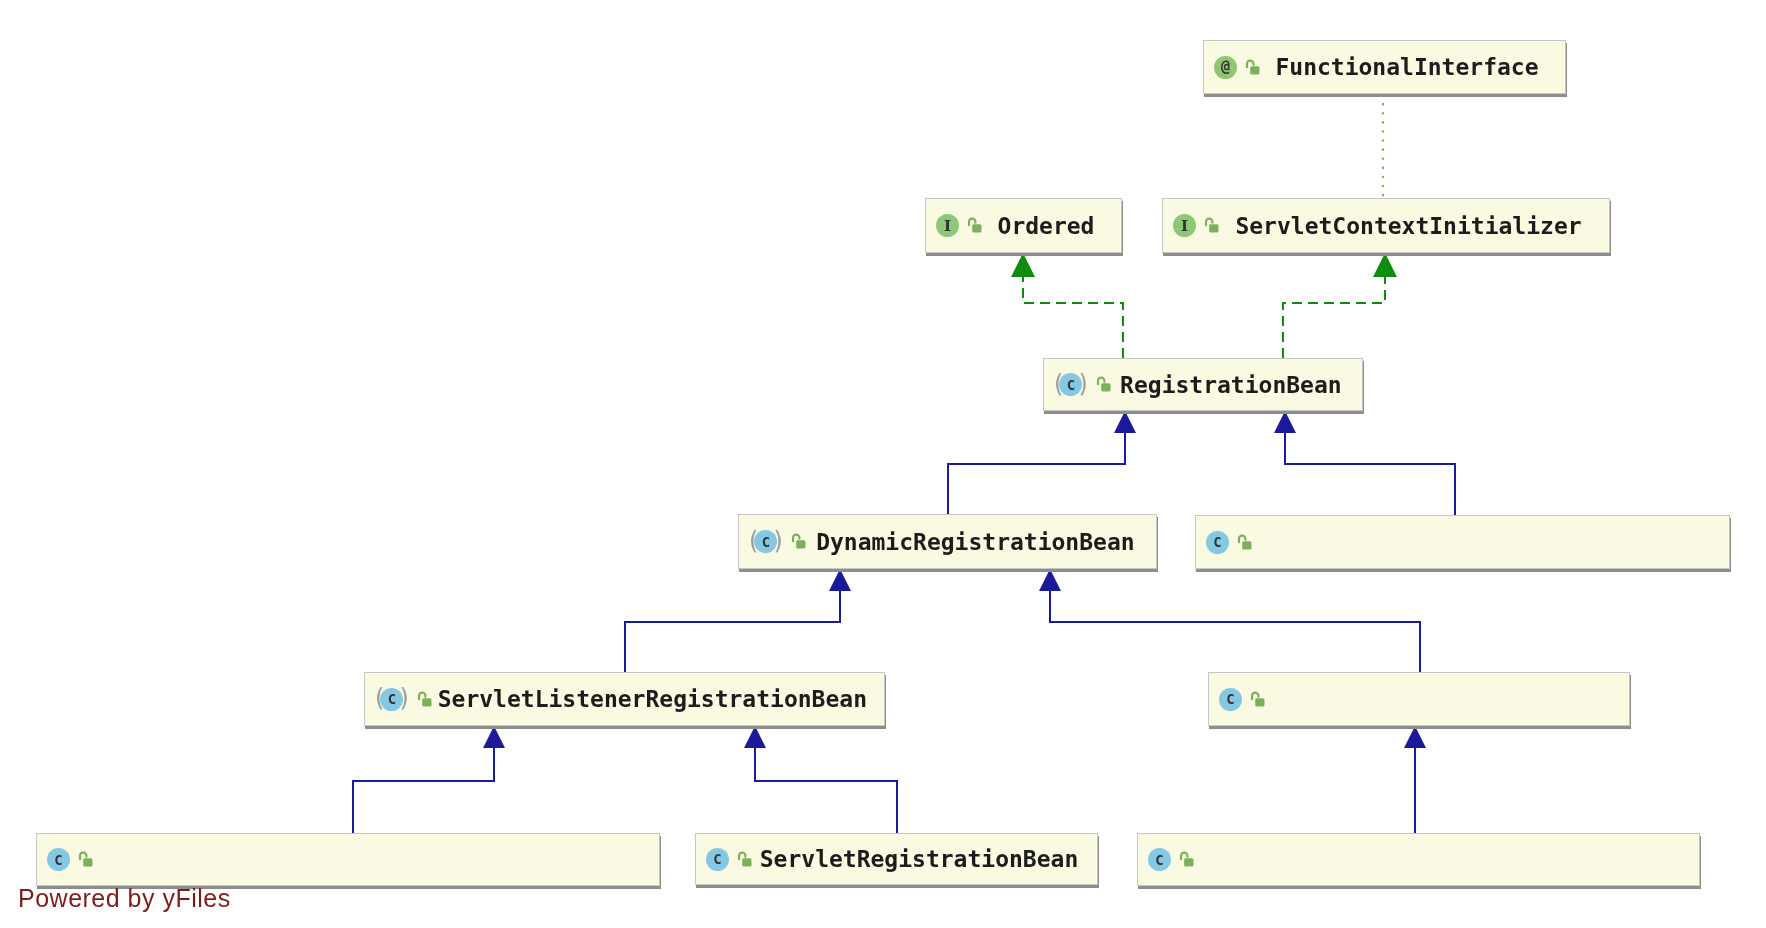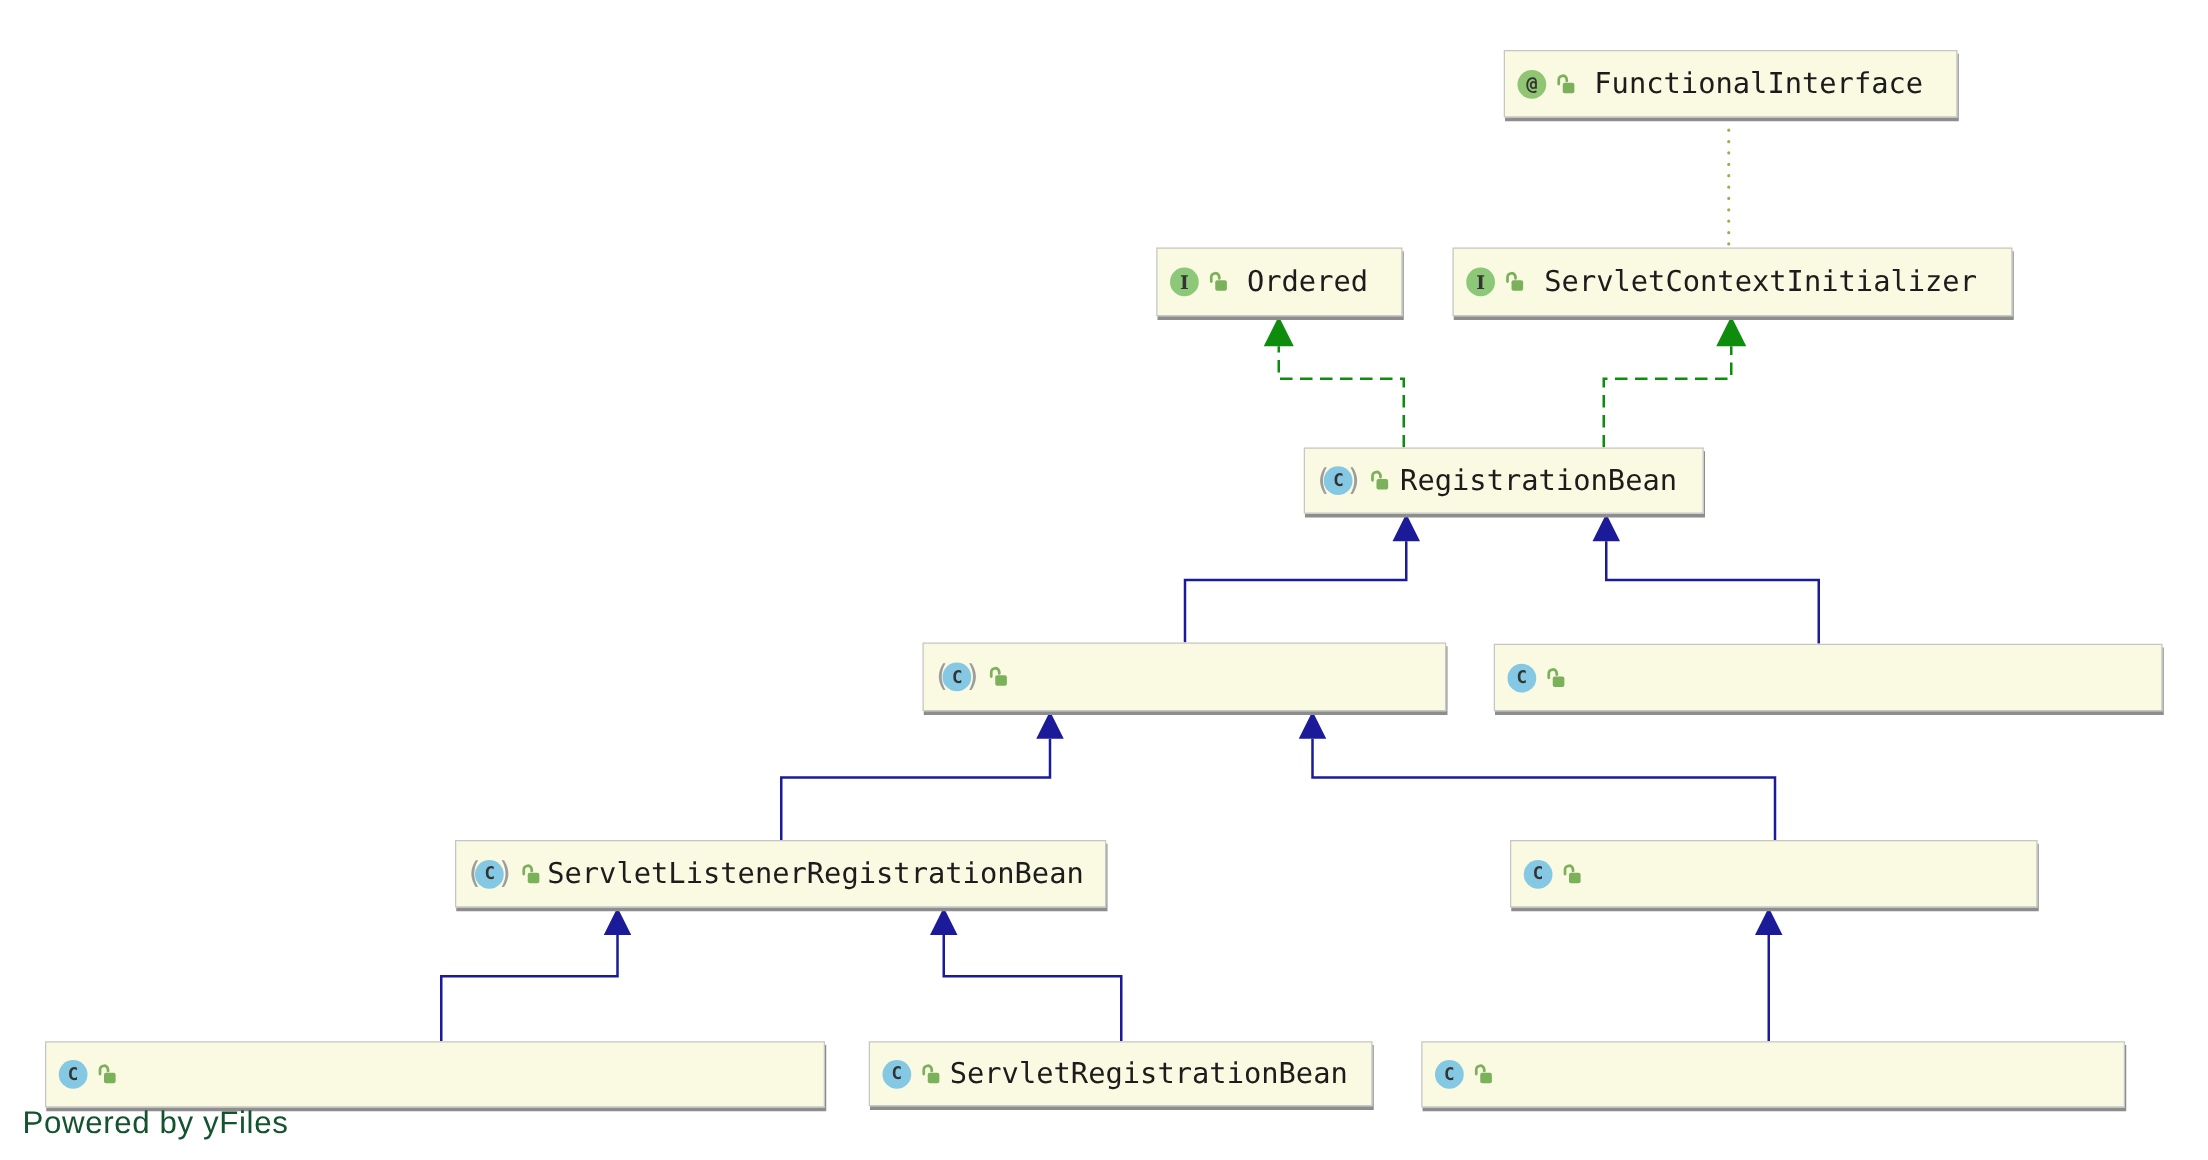--- a/index.html
+++ b/index.html
@@ -23,20 +23,21 @@
     padding:0 12px 0 10px;
     cursor:default;
   }
   .node .label{
     flex:1;
     text-align:center;
     font-size:23px;
     color:#1c1c1c;
     letter-spacing:0px;
     white-space:nowrap;
+    font-weight:bold;
   }
   .type-icon{display:flex;align-items:center;flex:0 0 auto;}
   .icircle{
     width:23px;height:23px;border-radius:50%;
     display:flex;align-items:center;justify-content:center;
     font-size:14px;font-weight:bold;color:#333333;
     flex:0 0 auto;
   }
   .icircle.c{background:#85c8e4;}
   .icircle.i{background:#8cc878;font-family:"DejaVu Serif", serif;font-size:15px;}
@@ -49,21 +50,21 @@
   }
   .paren.pl{margin-right:-4px;}
   .paren.pr{margin-left:-4px;}
   .lock-icon{display:flex;align-items:center;margin-left:7px;flex:0 0 auto;}
   .watermark{
     position:absolute;
     left:18px;top:884px;
     font-family:"Liberation Sans", sans-serif;
     font-size:25px;
     letter-spacing:0.5px;
-    color:#14532d;
+    color:#7f1d1d;
     user-select:none;
   }
 </style>
 </head>
 <body>
 
 <div class="canvas">
 
   <svg class="edges" width="1766" height="928" viewBox="0 0 1766 928">
 
@@ -176,20 +177,21 @@
       <span class="paren pl">(</span>
       <span class="icircle c">C</span>
       <span class="paren pr">)</span>
     </span>
     <span class="lock-icon">
       <svg width="17" height="17" viewBox="0 0 17 17">
           <path d="M3 8.2 V4.9 A3.2 3.2 0 0 1 9.4 4.7 L9.4 5.7" fill="none" stroke="#7cb15c" stroke-width="2.2" stroke-linecap="round"></path>
           <rect x="6.2" y="7.2" width="9.3" height="8.3" rx="1.6" fill="#7cb15c"></rect>
         </svg>
     </span>
+    <span class="label">DynamicRegistrationBean</span>
   </div>
 
   <div class="node" style="left:1195px;top:515px;width:535px;height:54px">
     <span class="type-icon">
       <span class="icircle c">C</span>
     </span>
     <span class="lock-icon">
       <svg width="17" height="17" viewBox="0 0 17 17">
           <path d="M3 8.2 V4.9 A3.2 3.2 0 0 1 9.4 4.7 L9.4 5.7" fill="none" stroke="#7cb15c" stroke-width="2.2" stroke-linecap="round"></path>
           <rect x="6.2" y="7.2" width="9.3" height="8.3" rx="1.6" fill="#7cb15c"></rect>

